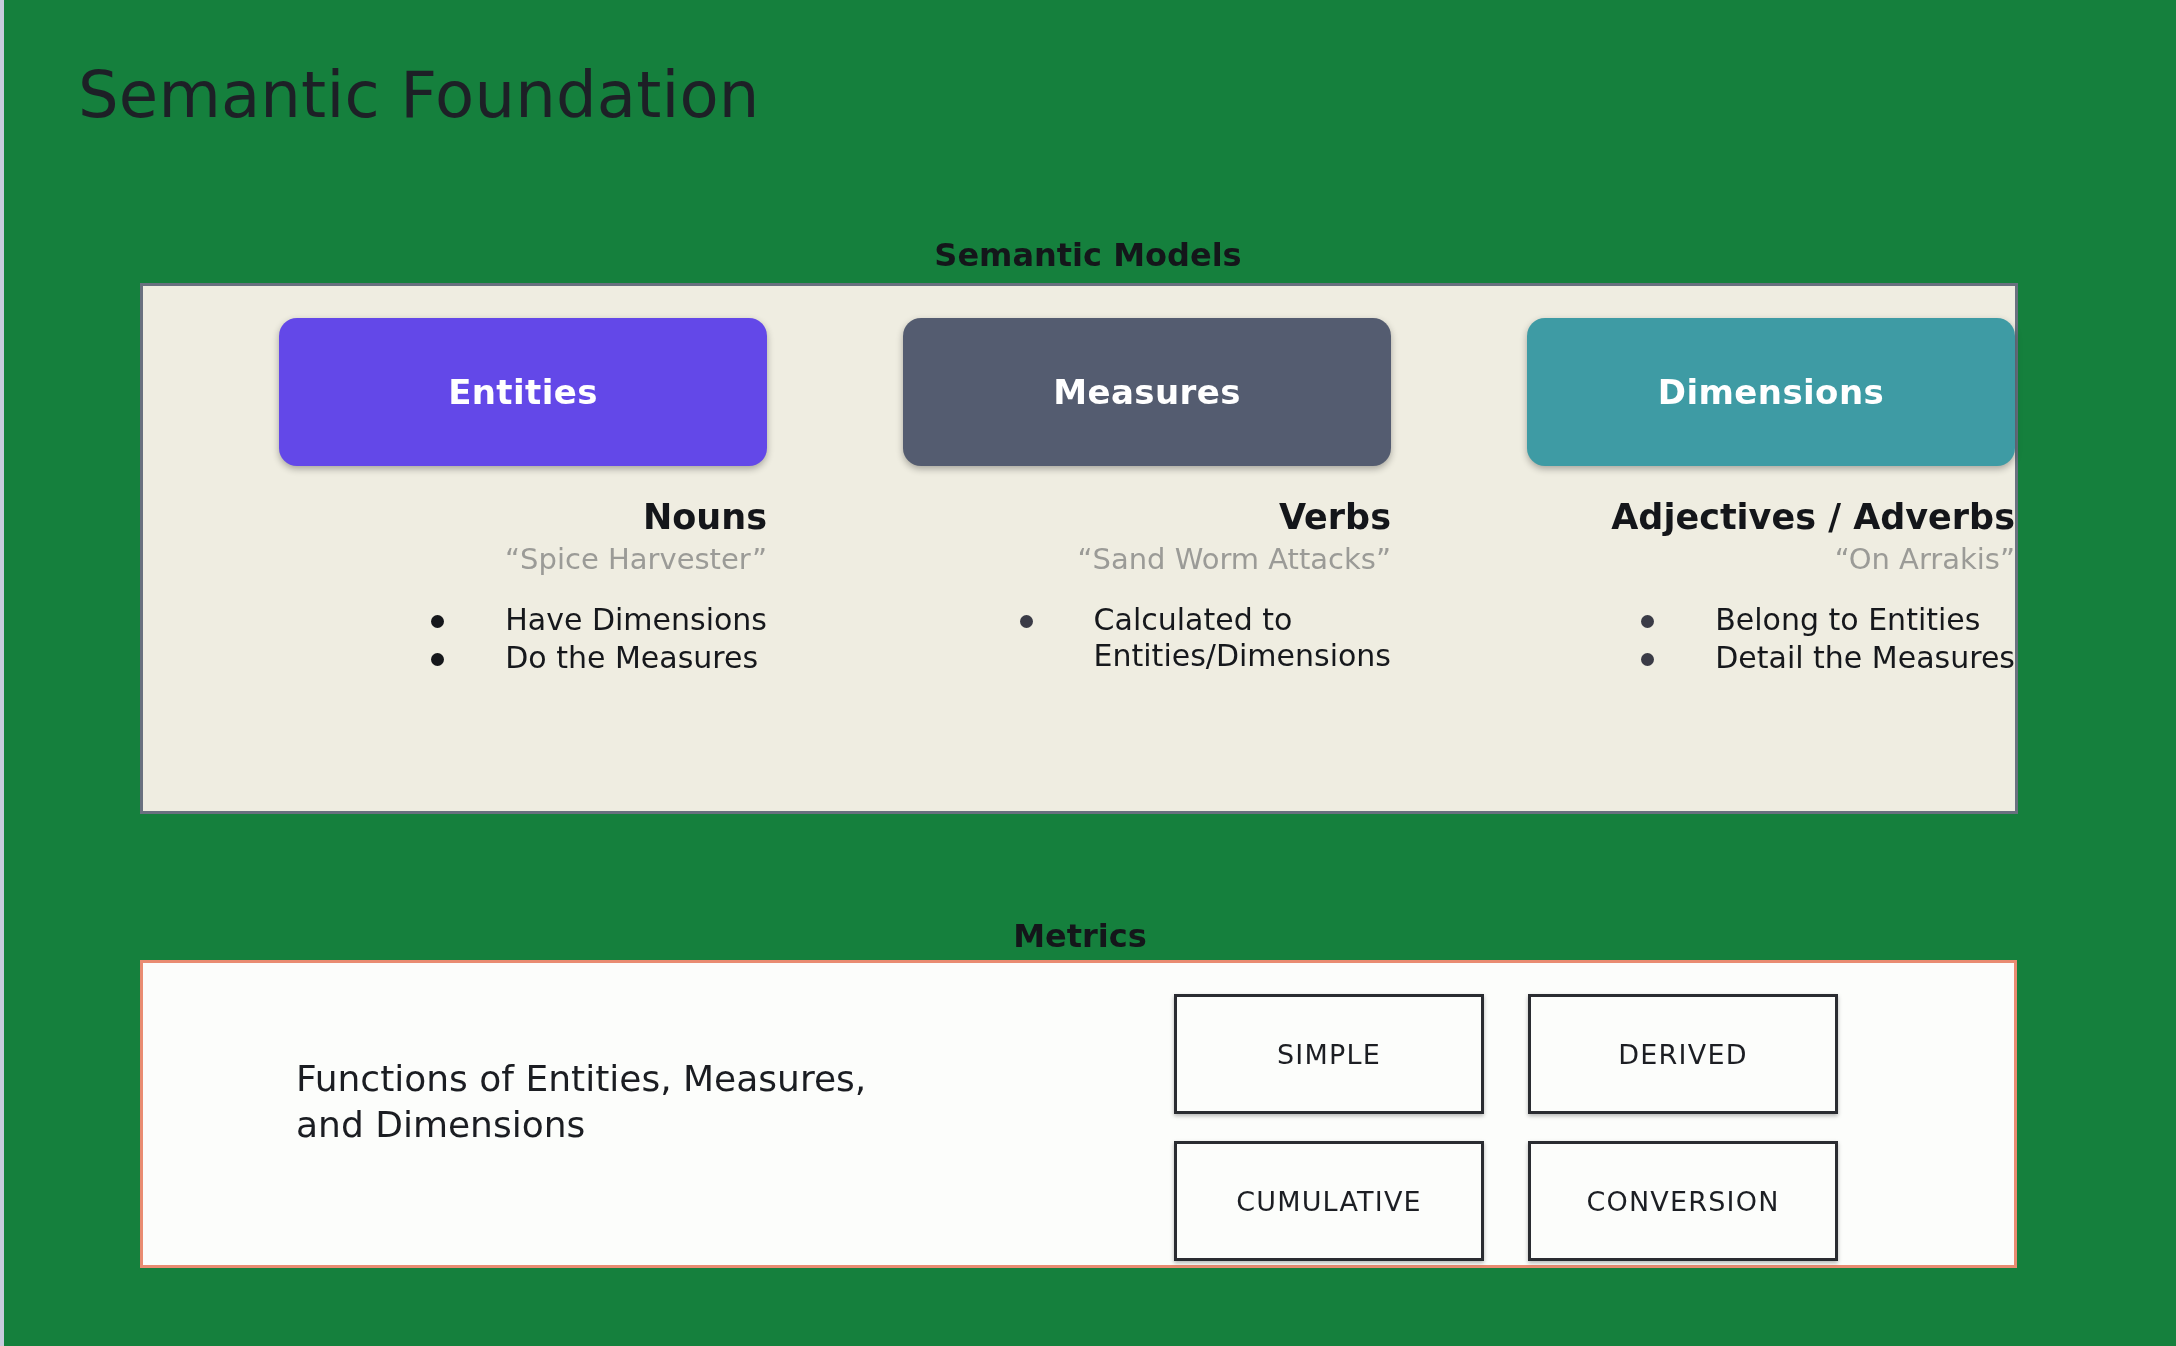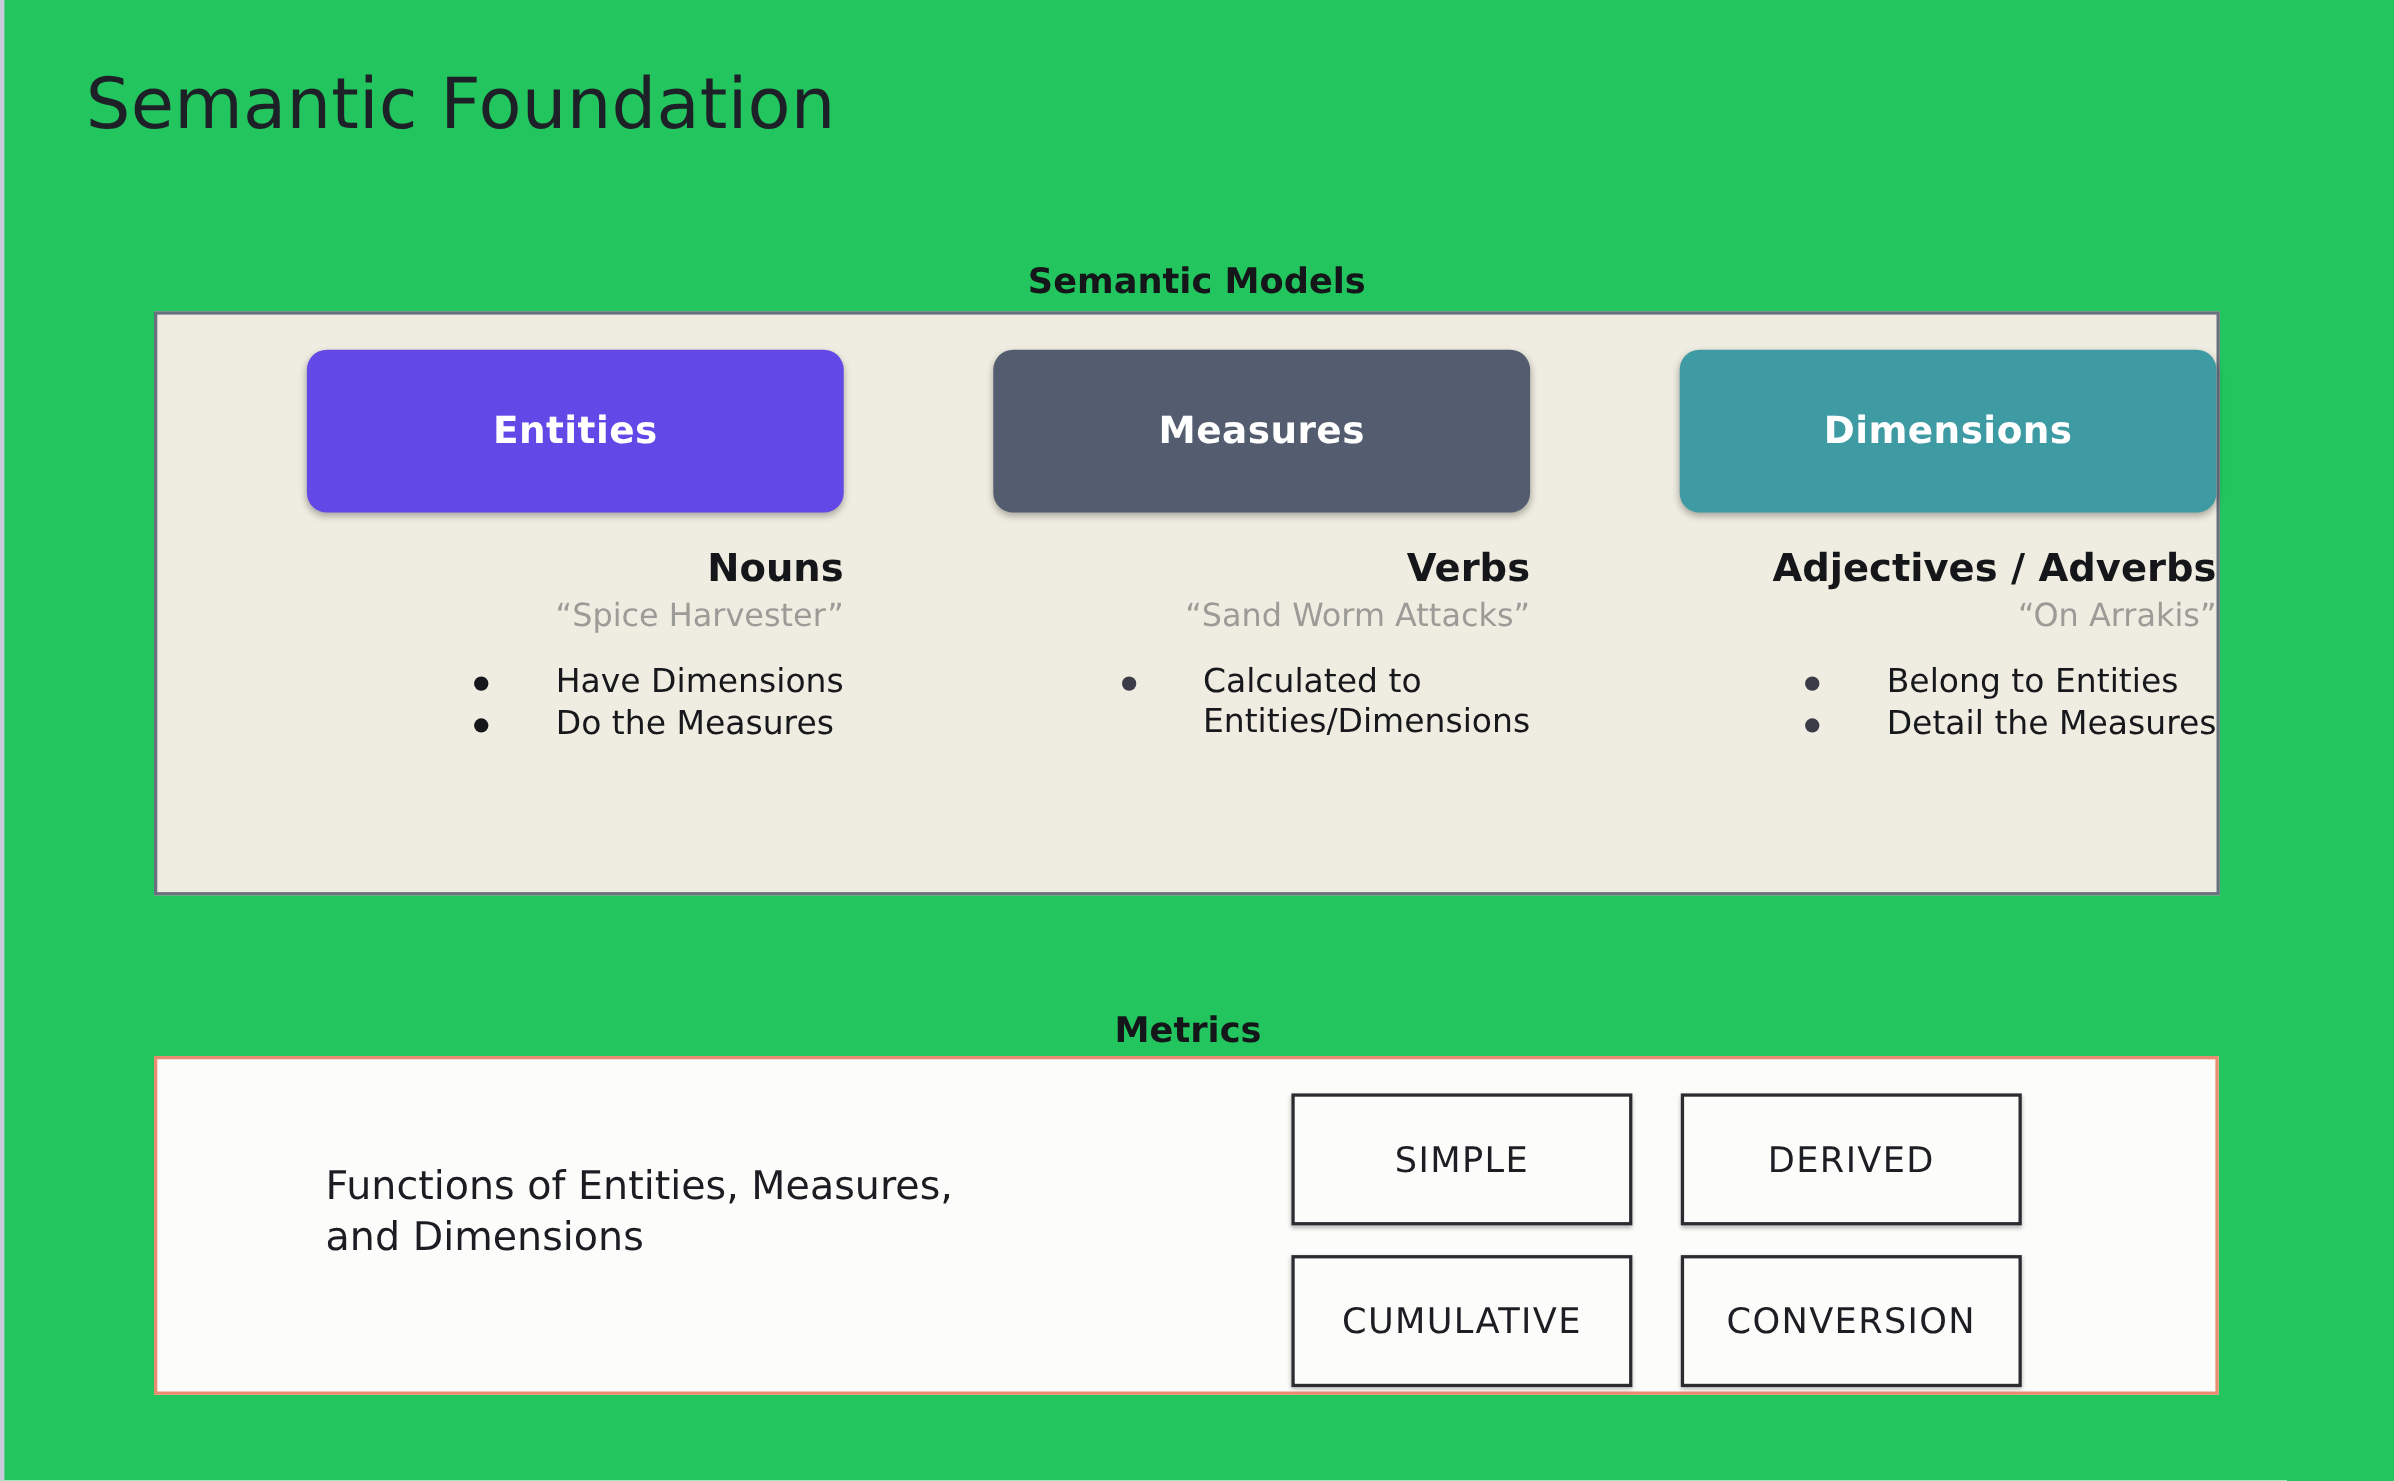--- a/index.html
+++ b/index.html
@@ -7,21 +7,21 @@
     padding: 0;
     background: #ffffff;
   }
   body {
     font-family: "DejaVu Sans", "Liberation Sans", sans-serif;
   }
   #slide {
     position: relative;
     width: 2176px;
     height: 1346px;
-    background: #22c55e;
+    background: #15803d;
     overflow: hidden;
   }
   
   .left-edge {
     position: absolute;
     left: 0; top: 0;
     width: 4px; height: 1346px;
     background: #C7CBDD;
   }
 
@@ -167,21 +167,21 @@
     grid-template-rows: 120px 120px;
     column-gap: 44px;
     row-gap: 27px;
   }
   .metric-box {
     border: 3px solid #2A2C31;
     background: #FCFDFB;
     display: flex;
     align-items: center;
     justify-content: center;
-    font-size: 32px;
+    font-size: 27px;
     letter-spacing: 1.2px;
     color: #1C1E23;
     box-sizing: border-box;
     box-shadow: 0 2px 4px rgba(0,0,0,0.28);
   }
 </style>
 </head>
 <body>
 
 <div id="slide">

